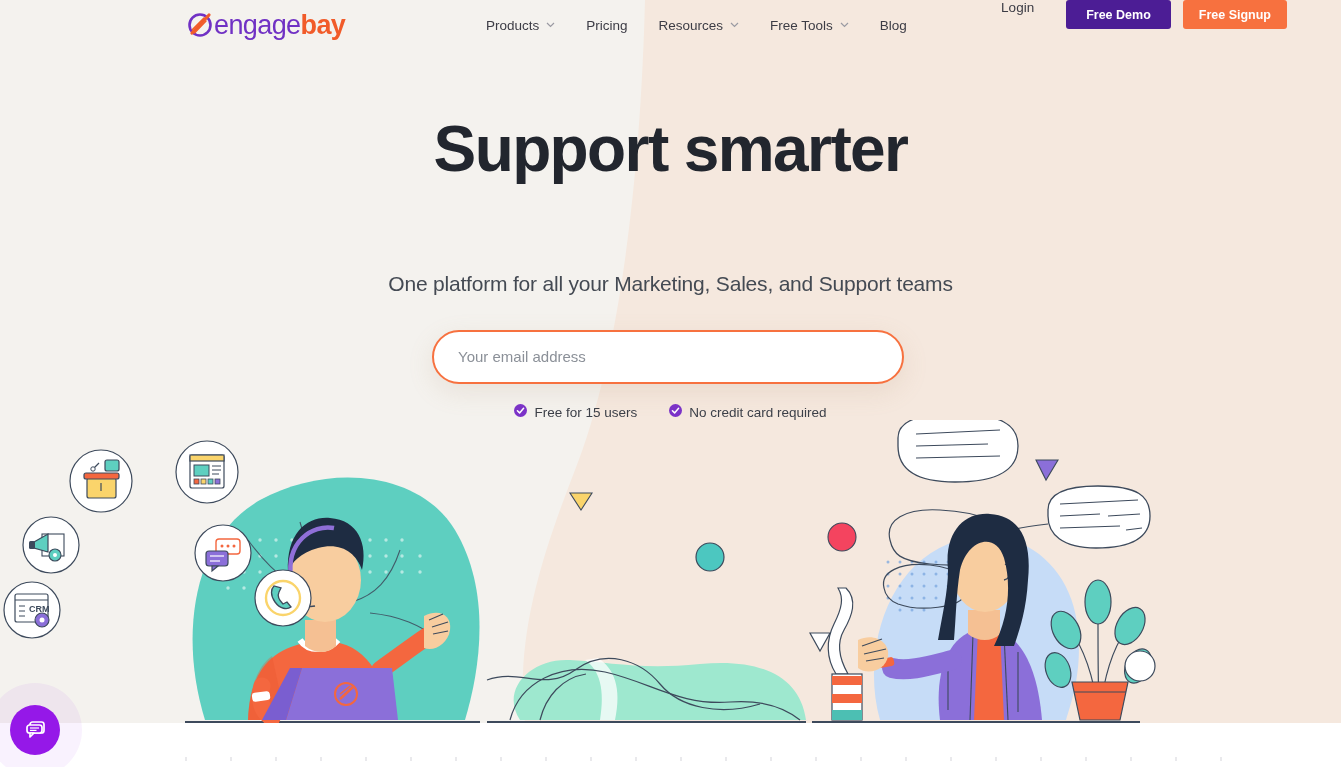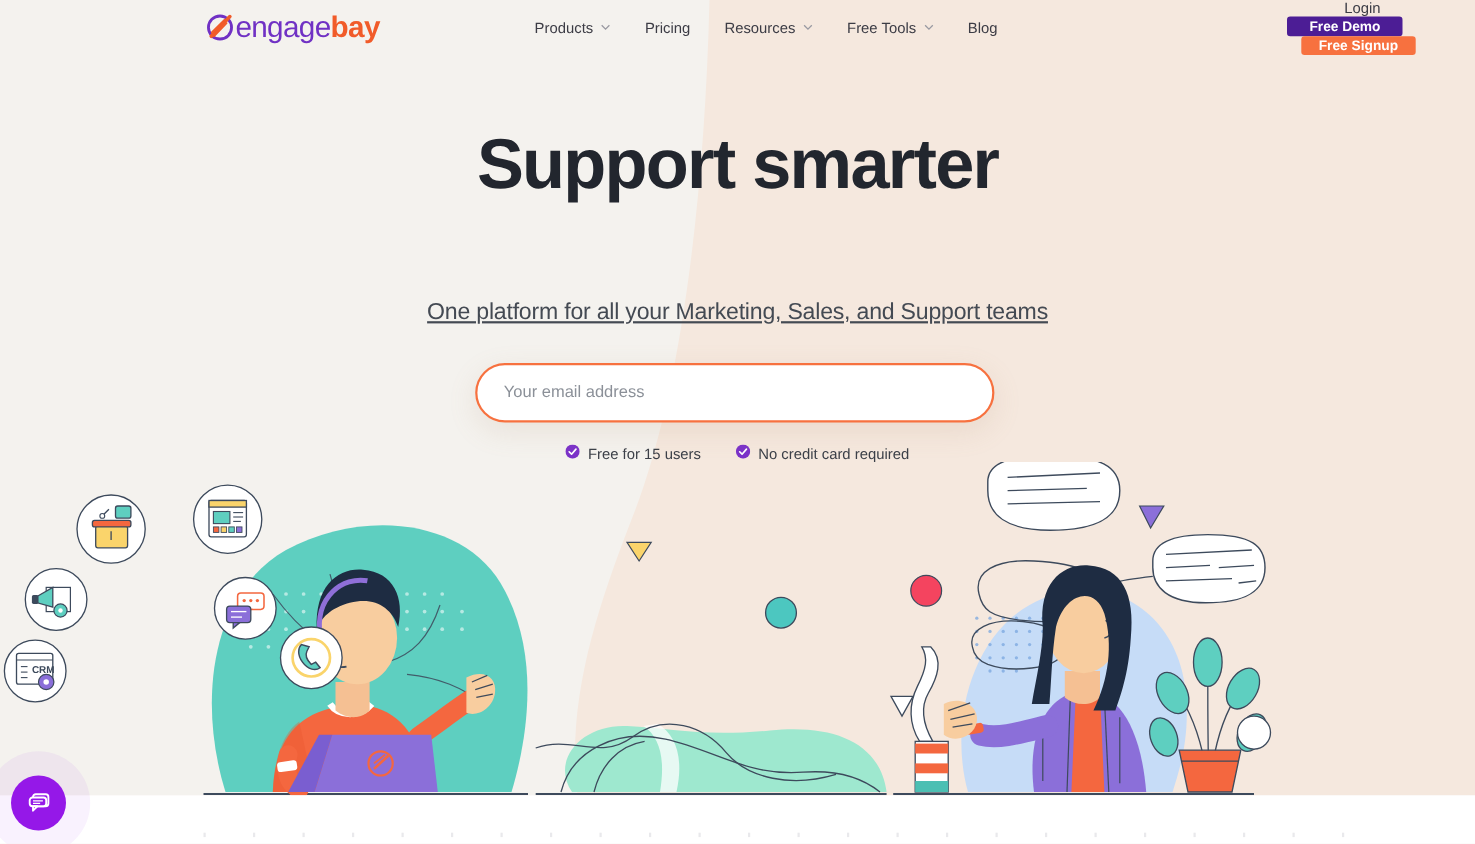--- a/index.html
+++ b/index.html
@@ -31,21 +31,21 @@
   .logo-bay { color:#f15b29; font-weight:700; }
 
   .nav-links { position:absolute; left:480px; top:0; height:50px; display:flex; align-items:center; }
   .nav-item {
     display:flex; align-items:center; color:#3c3c45;
     font-size:13.5px; margin-right:31px; cursor:pointer; white-space:nowrap;
   }
   .nav-item .chev { margin-left:7px; display:inline-block; }
   .nav-item svg { display:block; }
 
-  .nav-right { position:absolute; right:60px; top:0; height:50px; display:flex; align-items:flex-end;flex-direction:column; }
+  .nav-right { position:absolute; right:60px; top:0; height:50px; display:flex; align-items:flex-start; }
   .login-link { color:#3c3c45; font-size:13.5px; margin-right:32px; cursor:pointer; }
   .btn-demo {
     background:#4c1d95; color:#fff; font-size:12.5px; font-weight:700;
     border:none; border-radius:3px; padding:0 20px; height:29px; cursor:pointer;
     margin-right:12px; white-space:nowrap;
     font-family:"Liberation Sans", sans-serif;
   }
   .btn-signup {
     background:#f7713f; color:#fff; font-size:12.5px; font-weight:700;
     border:none; border-radius:3px; padding:0 16px; height:29px; cursor:pointer;
@@ -53,21 +53,21 @@
   }
 
   
   .headline {
     position:absolute; left:0; top:112px; width:1341px; text-align:center;
     font-size:64px; font-weight:700; color:#22262e; line-height:75px;
     letter-spacing:-1.6px; z-index:20;
   }
   .subhead {
     position:absolute; left:0; top:272px; width:1341px; text-align:center;
-    font-size:21px; color:#444a53; letter-spacing:-0.2px; z-index:20;text-decoration:underline;
+    font-size:21px; color:#444a53; letter-spacing:-0.2px; z-index:20;
   }
 
   
   .form-wrap {
     position:absolute; left:432px; top:330px; width:472px; height:54px;
     border:2px solid #f7713f; border-radius:30px; background:#ffffff;
     display:flex; align-items:flex-start; z-index:25;
     box-shadow:0 8px 26px rgba(180,140,110,0.16);
   }
   .email-input {

